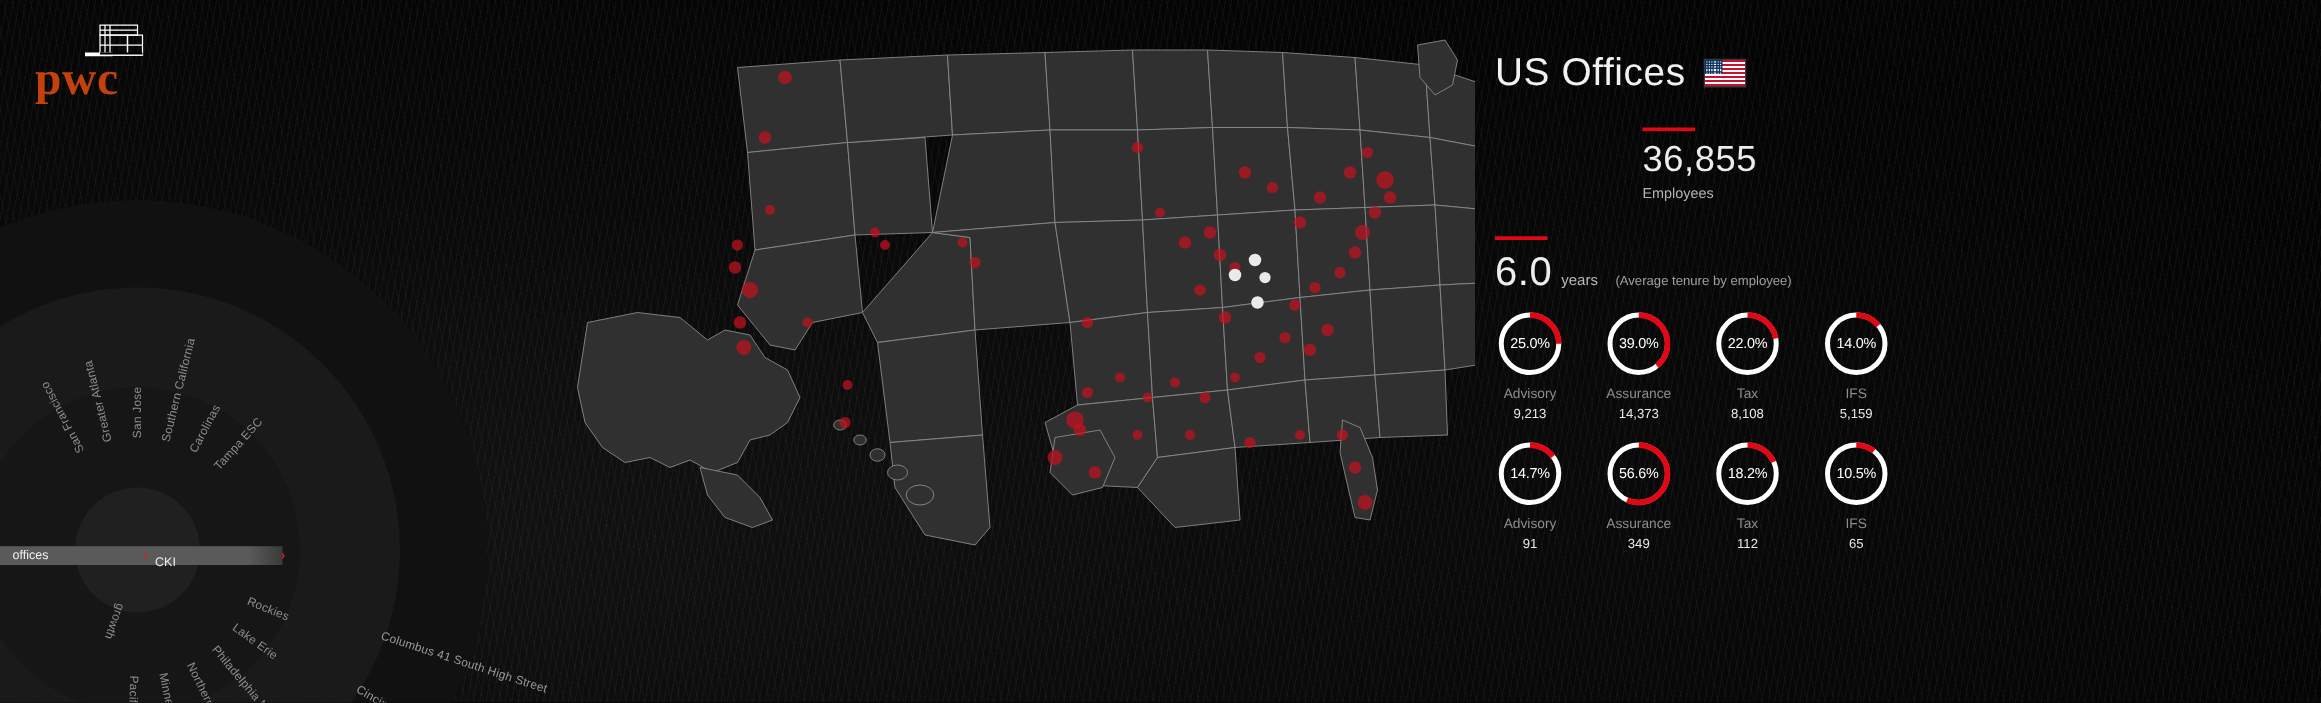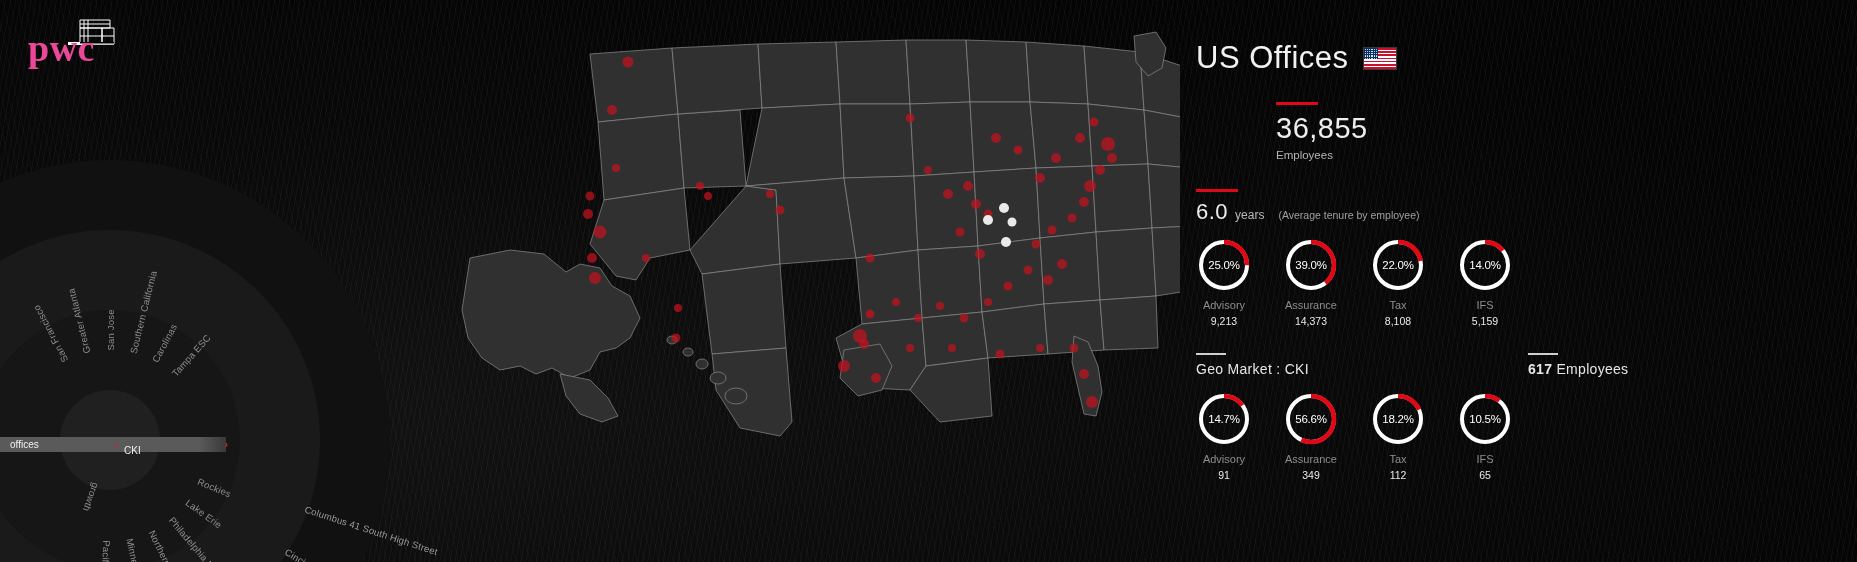--- a/index.html
+++ b/index.html
@@ -16,22 +16,22 @@
       repeating-linear-gradient(100deg, rgba(255,255,255,0.035) 0px, rgba(255,255,255,0.035) 1px, rgba(0,0,0,0) 1px, rgba(0,0,0,0) 5px),
       repeating-linear-gradient(78deg, rgba(255,255,255,0.022) 0px, rgba(255,255,255,0.022) 1px, rgba(0,0,0,0) 1px, rgba(0,0,0,0) 7px),
       radial-gradient(ellipse at 12% 75%, #131313 0%, #090909 45%, #040404 80%);
     pointer-events:none;
   }
 
   
   #logo{position:absolute;left:26px;top:12px;width:120px;height:70px;}
   #logo .word{
     font-family:"Liberation Serif", serif;
-    font-size:38px;font-weight:700;color:#ec4899;letter-spacing:.5px;
-    position:absolute;left:2px;top:17px;line-height:1;
+    font-size:38px;font-weight:700;color:#c2410c;letter-spacing:.5px;
+    position:absolute;left:2px;top:32px;line-height:1;
   }
   #logo svg{position:absolute;left:40px;top:2px;}
 
   
   #radial{position:absolute;left:-170px;top:160px;width:560px;height:560px;}
   .ring{position:absolute;border-radius:50%;}
   .ring-outer{left:0;top:0;width:560px;height:560px;background:#111111;}
   .ring-mid{left:70px;top:70px;width:420px;height:420px;background:#1a1a1a;}
   .ring-in{left:150px;top:150px;width:260px;height:260px;background:#161616;}
   .ring-core{left:230px;top:230px;width:100px;height:100px;background:#202020;}
@@ -66,29 +66,29 @@
     margin:0;font-weight:300;font-size:31px;color:#f2f2f2;letter-spacing:.5px;
   }
   .flag{width:32px;height:21px;position:relative;overflow:hidden;border:1px solid #3a3a3a;}
   .flag .stripes{position:absolute;inset:0;
     background:repeating-linear-gradient(180deg,#c8102e 0px,#c8102e 1.6px,#ffffff 1.6px,#ffffff 3.2px);}
   .flag .canton{position:absolute;left:0;top:0;width:14px;height:11.5px;background:#0a3161;}
   .flag .canton i{position:absolute;width:1.3px;height:1.3px;background:#fff;border-radius:50%;}
 
   .kpirow{display:flex;margin-top:26px;}
   .kpi{min-width:170px;}
-  .kpi.k2{margin-left:80px;}
+  .kpi.k2{margin-left:118px;}
   .bar{width:42px;height:3px;background:#e00814;margin-bottom:9px;}
   .big{font-size:29px;font-weight:300;color:#ededed;line-height:1;letter-spacing:.5px;}
   .unit{font-size:12px;color:#b9b9b9;margin-left:7px;font-weight:400;}
   .sub{font-size:11.5px;color:#b4b4b4;margin-top:6px;}
 
   .tenure{margin-top:28px;}
   .tenure .line{display:flex;align-items:baseline;}
-  .tenure .big{font-size:22px;}
+  .tenure .big{font-size:32px;}
   .note{font-size:10.5px;color:#a0a0a0;margin-left:14px;text-align:center;}
 
   .donuts{display:flex;gap:31px;margin-top:14px;}
   .donut{width:56px;text-align:center;}
   .donut .ringwrap{position:relative;width:56px;height:56px;}
   .donut svg{display:block;}
   .donut .pct{
     position:absolute;inset:0;display:flex;align-items:center;justify-content:center;
     font-size:11.5px;color:#fff;font-weight:400;letter-spacing:-.2px;
   }
@@ -407,30 +407,20 @@
             <circle cx="28" cy="28" r="23" fill="none" stroke="#ffffff" stroke-width="4"></circle>
             <circle cx="28" cy="28" r="23" fill="none" stroke="#e00814" stroke-width="4.6" stroke-dasharray="20.23 124.28" transform="rotate(-90 28 28)" stroke-linecap="butt"></circle>
           </svg>
           <div class="pct">14.0%</div>
         </div>
         <div class="dlabel">IFS</div>
         <div class="dval">5,159</div>
       </div>
     </div>
 
-  <div class="geo">
-    <div class="blk">
-      <div class="tbar"></div>
-      <div class="gtext">Geo Market : CKI</div>
-    </div>
-    <div class="blk blk2">
-      <div class="tbar"></div>
-      <div class="gtext"><b>617</b> <span>Employees</span></div>
-    </div>
-  </div>
 
   <div class="donuts" id="donuts-geo">
       <div class="donut">
         <div class="ringwrap">
           <svg width="56" height="56" viewBox="0 0 56 56">
             <circle cx="28" cy="28" r="23" fill="none" stroke="#ffffff" stroke-width="4"></circle>
             <circle cx="28" cy="28" r="23" fill="none" stroke="#e00814" stroke-width="4.6" stroke-dasharray="21.24 123.27" transform="rotate(-90 28 28)" stroke-linecap="butt"></circle>
           </svg>
           <div class="pct">14.7%</div>
         </div>

